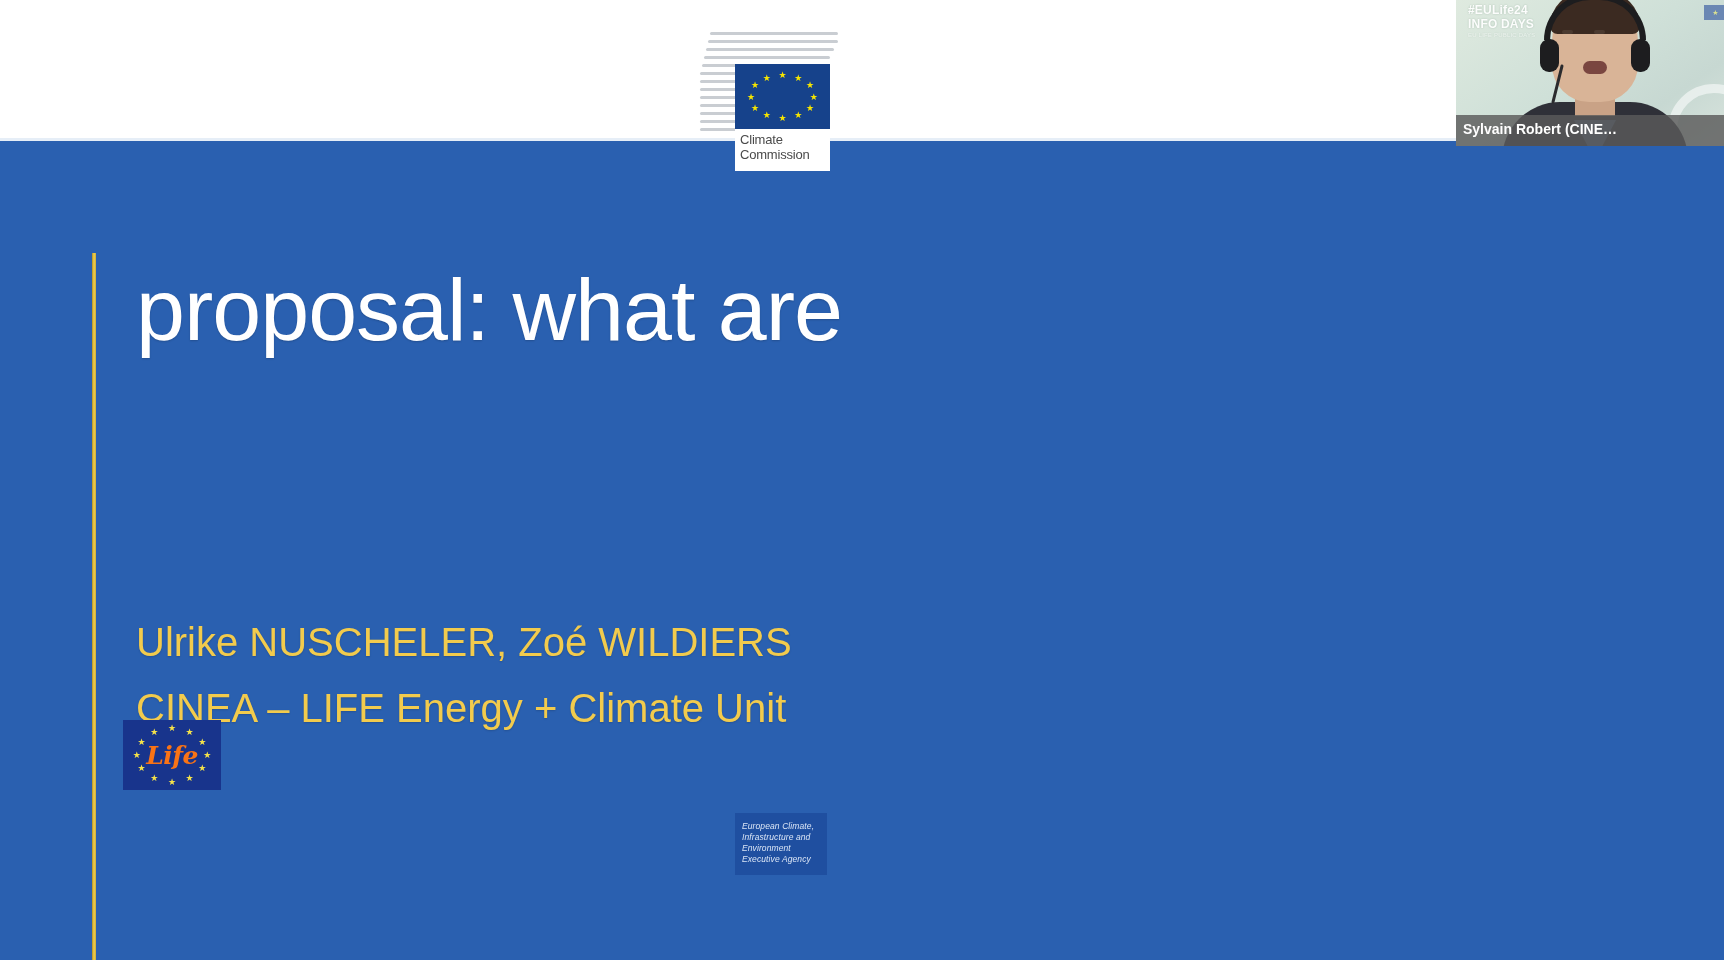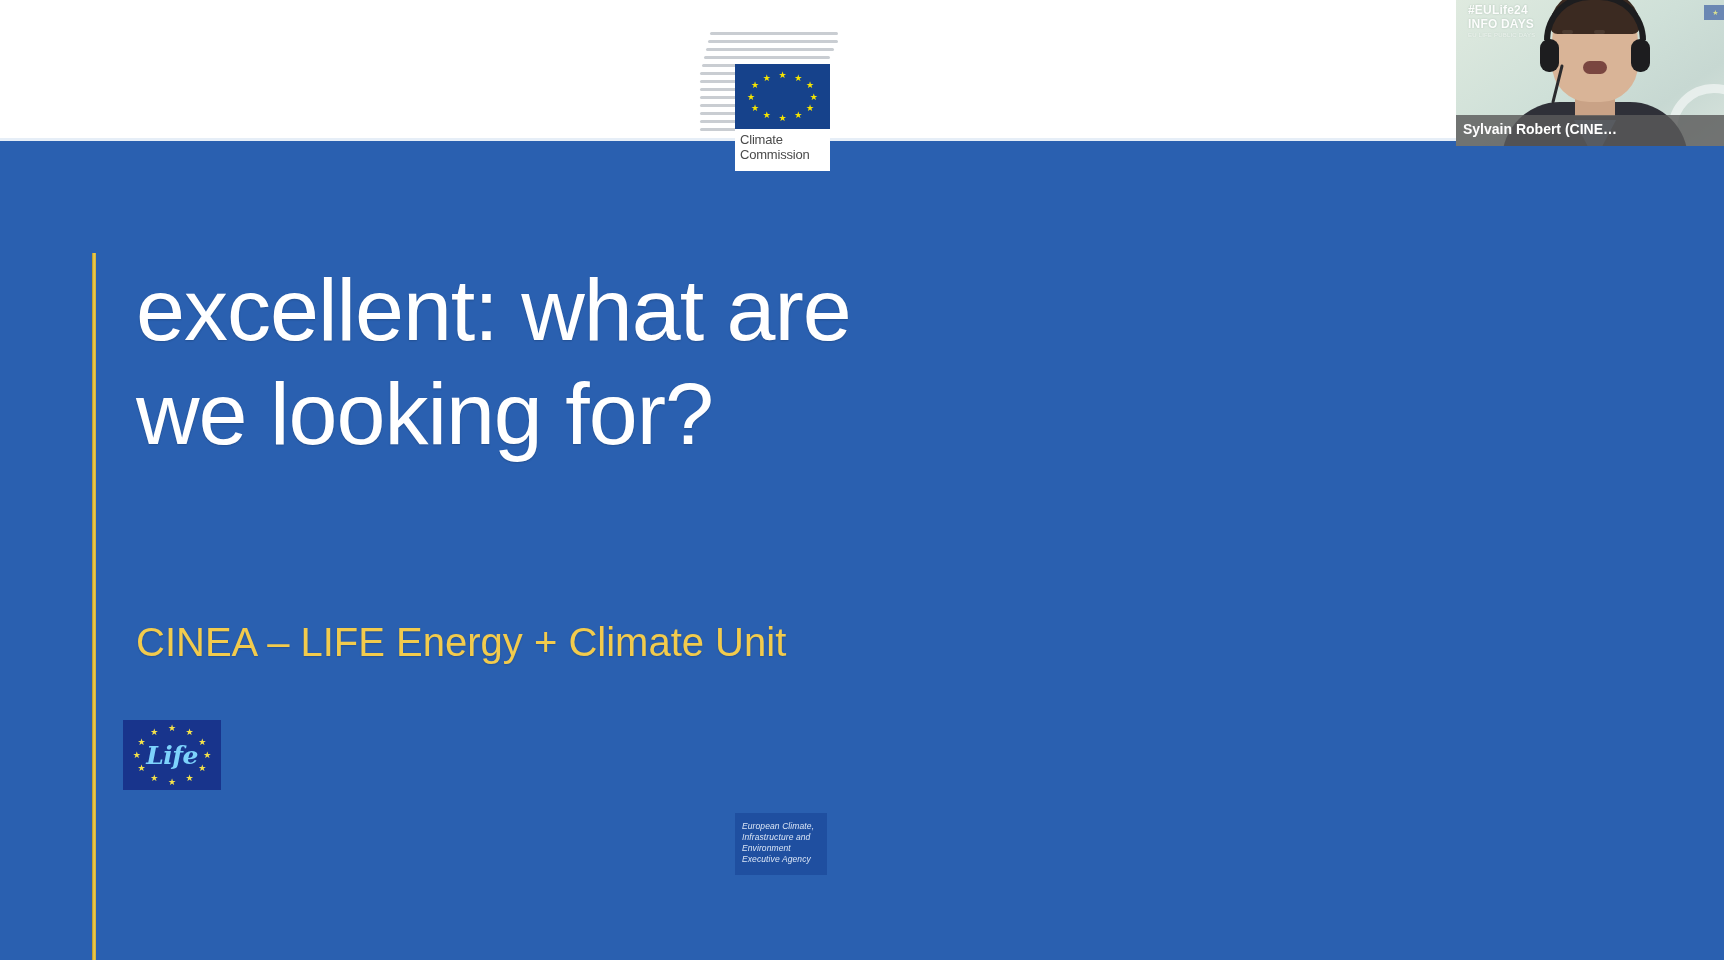--- a/index.html
+++ b/index.html
@@ -156,21 +156,21 @@
     line-height: 9px;
     transform: translate(-50%, -50%);
   }
   .life-word {
     position: absolute;
     left: 0;
     top: 50%;
     width: 100%;
     transform: translateY(-50%);
     text-align: center;
-    color: #7dd3fc;
+    color: #f97316;
     font-family: "DejaVu Serif", serif;
     font-style: italic;
     font-size: 25px;
     font-weight: 700;
     letter-spacing: -0.5px;
   }
 
   
   .cinea-logo {
     position: absolute;
@@ -438,25 +438,25 @@
       </div>
       <div class="ec-caption">
         <div>Climate</div>
         <div>Commission</div>
       </div>
     </div>
 
     <div class="accent-rule"></div>
 
     <div class="title-block">
-      <div class="title-line">excellent: what are</div>
-      <div class="title-line">we looking for?</div>
+      <div class="title-line">proposal: what are</div>
     </div>
 
     <div class="subtitle-block">
+      <div class="subtitle-line">Ulrike NUSCHELER, Zoé WILDIERS</div>
       <div class="subtitle-line">CINEA – LIFE Energy + Climate Unit</div>
     </div>
 
     <div class="life-logo">
       <div class="life-stars">
         <span style="left:50%;  top:12%;">★</span>
         <span style="left:68%;  top:17%;">★</span>
         <span style="left:81%;  top:31%;">★</span>
         <span style="left:86%;  top:50%;">★</span>
         <span style="left:81%;  top:69%;">★</span>

